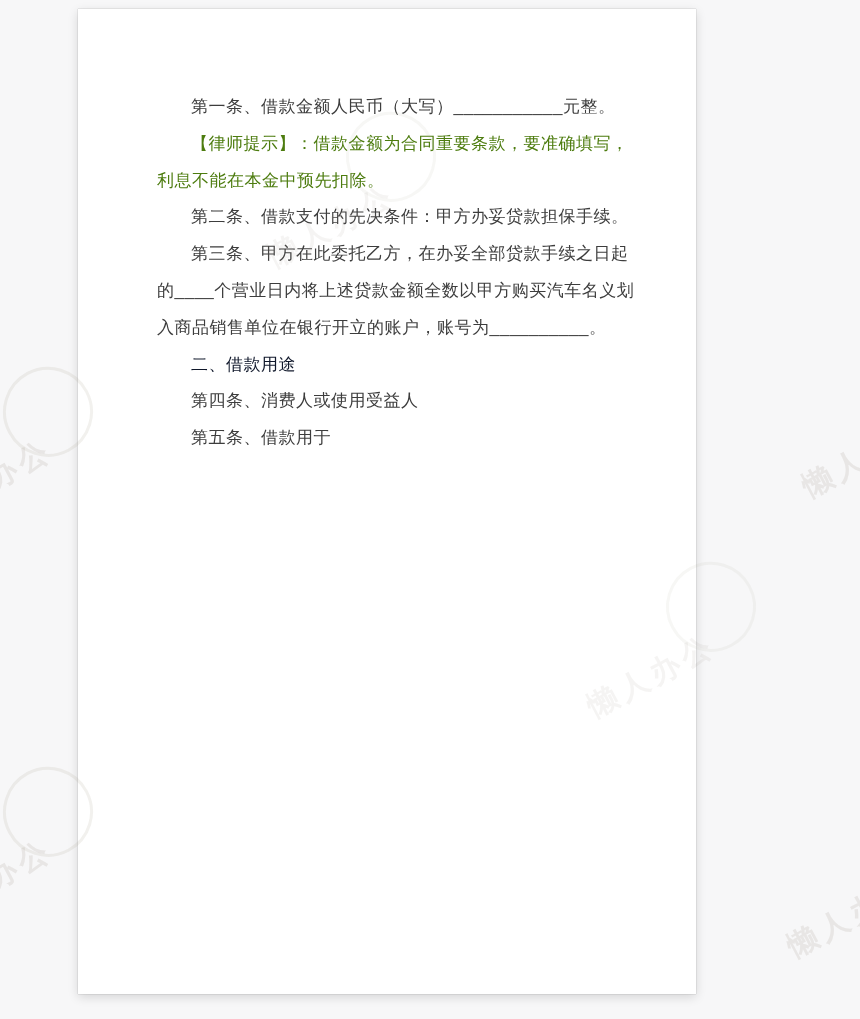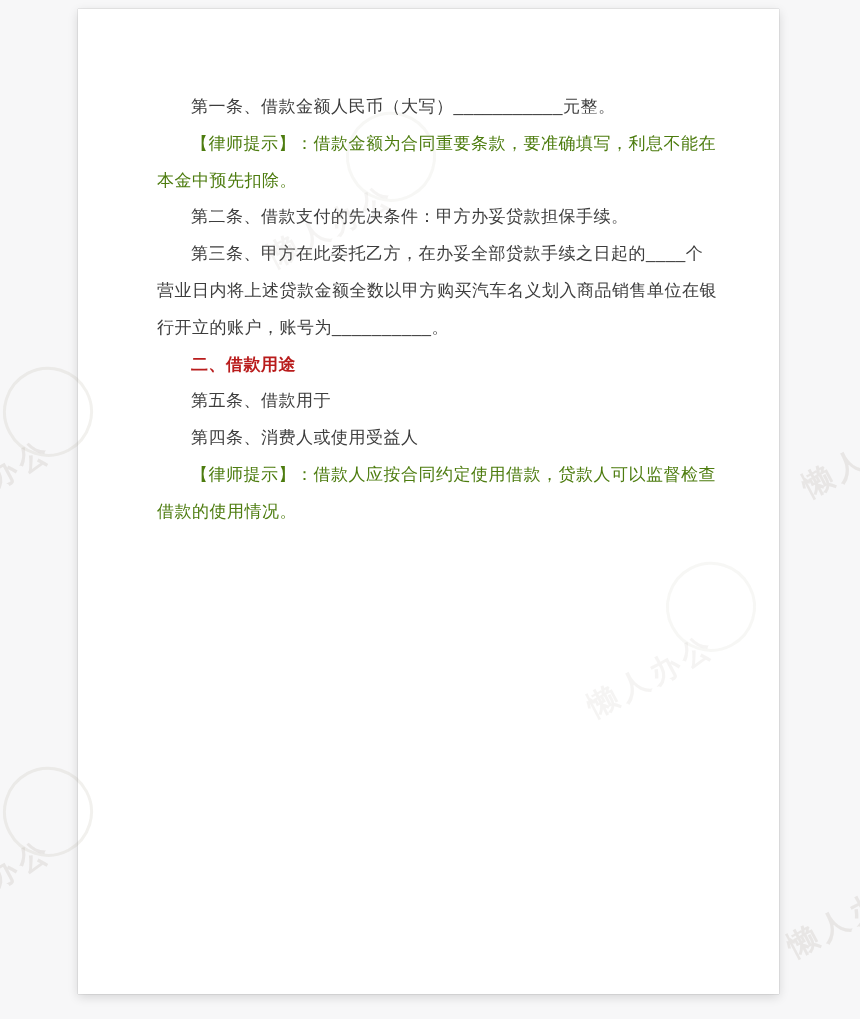--- a/index.html
+++ b/index.html
@@ -11,43 +11,43 @@
     height: 1019px;
     background: #f7f7f8;
     overflow: hidden;
     position: relative;
     font-family: "Liberation Sans", sans-serif;
   }
   .page {
     position: absolute;
     left: 78px;
     top: 9px;
-    width: 701px;
+    width: 618px;
     height: 985px;
     background: #ffffff;
     box-shadow: 0 0 1px rgba(0,0,0,0.35), 0 3px 10px rgba(0,0,0,0.14);
     box-sizing: border-box;
     padding: 80px 59px 0 79px;
   }
   .content p {
     margin: 0;
     font-size: 17px;
     line-height: 36.8px;
     text-indent: 2em;
     color: #3d3d3d;
     letter-spacing: 0.5px;
     text-align: left;
     word-break: break-all;
   }
   .content p.p-tip {
     color: #4d7c0f;
   }
   .content p.p-head {
-    font-weight: bold;
-    color: #b91c1c;
+    font-weight: normal;
+    color: #0f172a;
   }
   
   .stamp {
     position: absolute;
     width: 210px;
     height: 90px;
     transform: rotate(-28deg);
     pointer-events: none;
   }
   .stamp .wm-text {
@@ -75,23 +75,22 @@
 </head>
 <body>
 
 <div class="page">
   <div class="content">
     <p class="p-body">第一条、借款金额人民币（大写）___________元整。</p>
     <p class="p-tip">【律师提示】：借款金额为合同重要条款，要准确填写，利息不能在本金中预先扣除。</p>
     <p class="p-body">第二条、借款支付的先决条件：甲方办妥贷款担保手续。</p>
     <p class="p-body">第三条、甲方在此委托乙方，在办妥全部贷款手续之日起的____个营业日内将上述贷款金额全数以甲方购买汽车名义划入商品销售单位在银行开立的账户，账号为__________。</p>
     <p class="p-head">二、借款用途</p>
+    <p class="p-body">第四条、消费人或使用受益人</p>
     <p class="p-body">第五条、借款用于</p>
-    <p class="p-body">第四条、消费人或使用受益人</p>
-    <p class="p-tip">【律师提示】：借款人应按合同约定使用借款，贷款人可以监督检查借款的使用情况。</p>
   </div>
 </div>
 
 <div class="stamp" style="left:-88px; top:415px;">
   <span class="ring"></span>
   <span class="wm-text">懒人办公</span>
 </div>
 <div class="stamp" style="left:-88px; top:815px;">
   <span class="ring"></span>
   <span class="wm-text">懒人办公</span>

